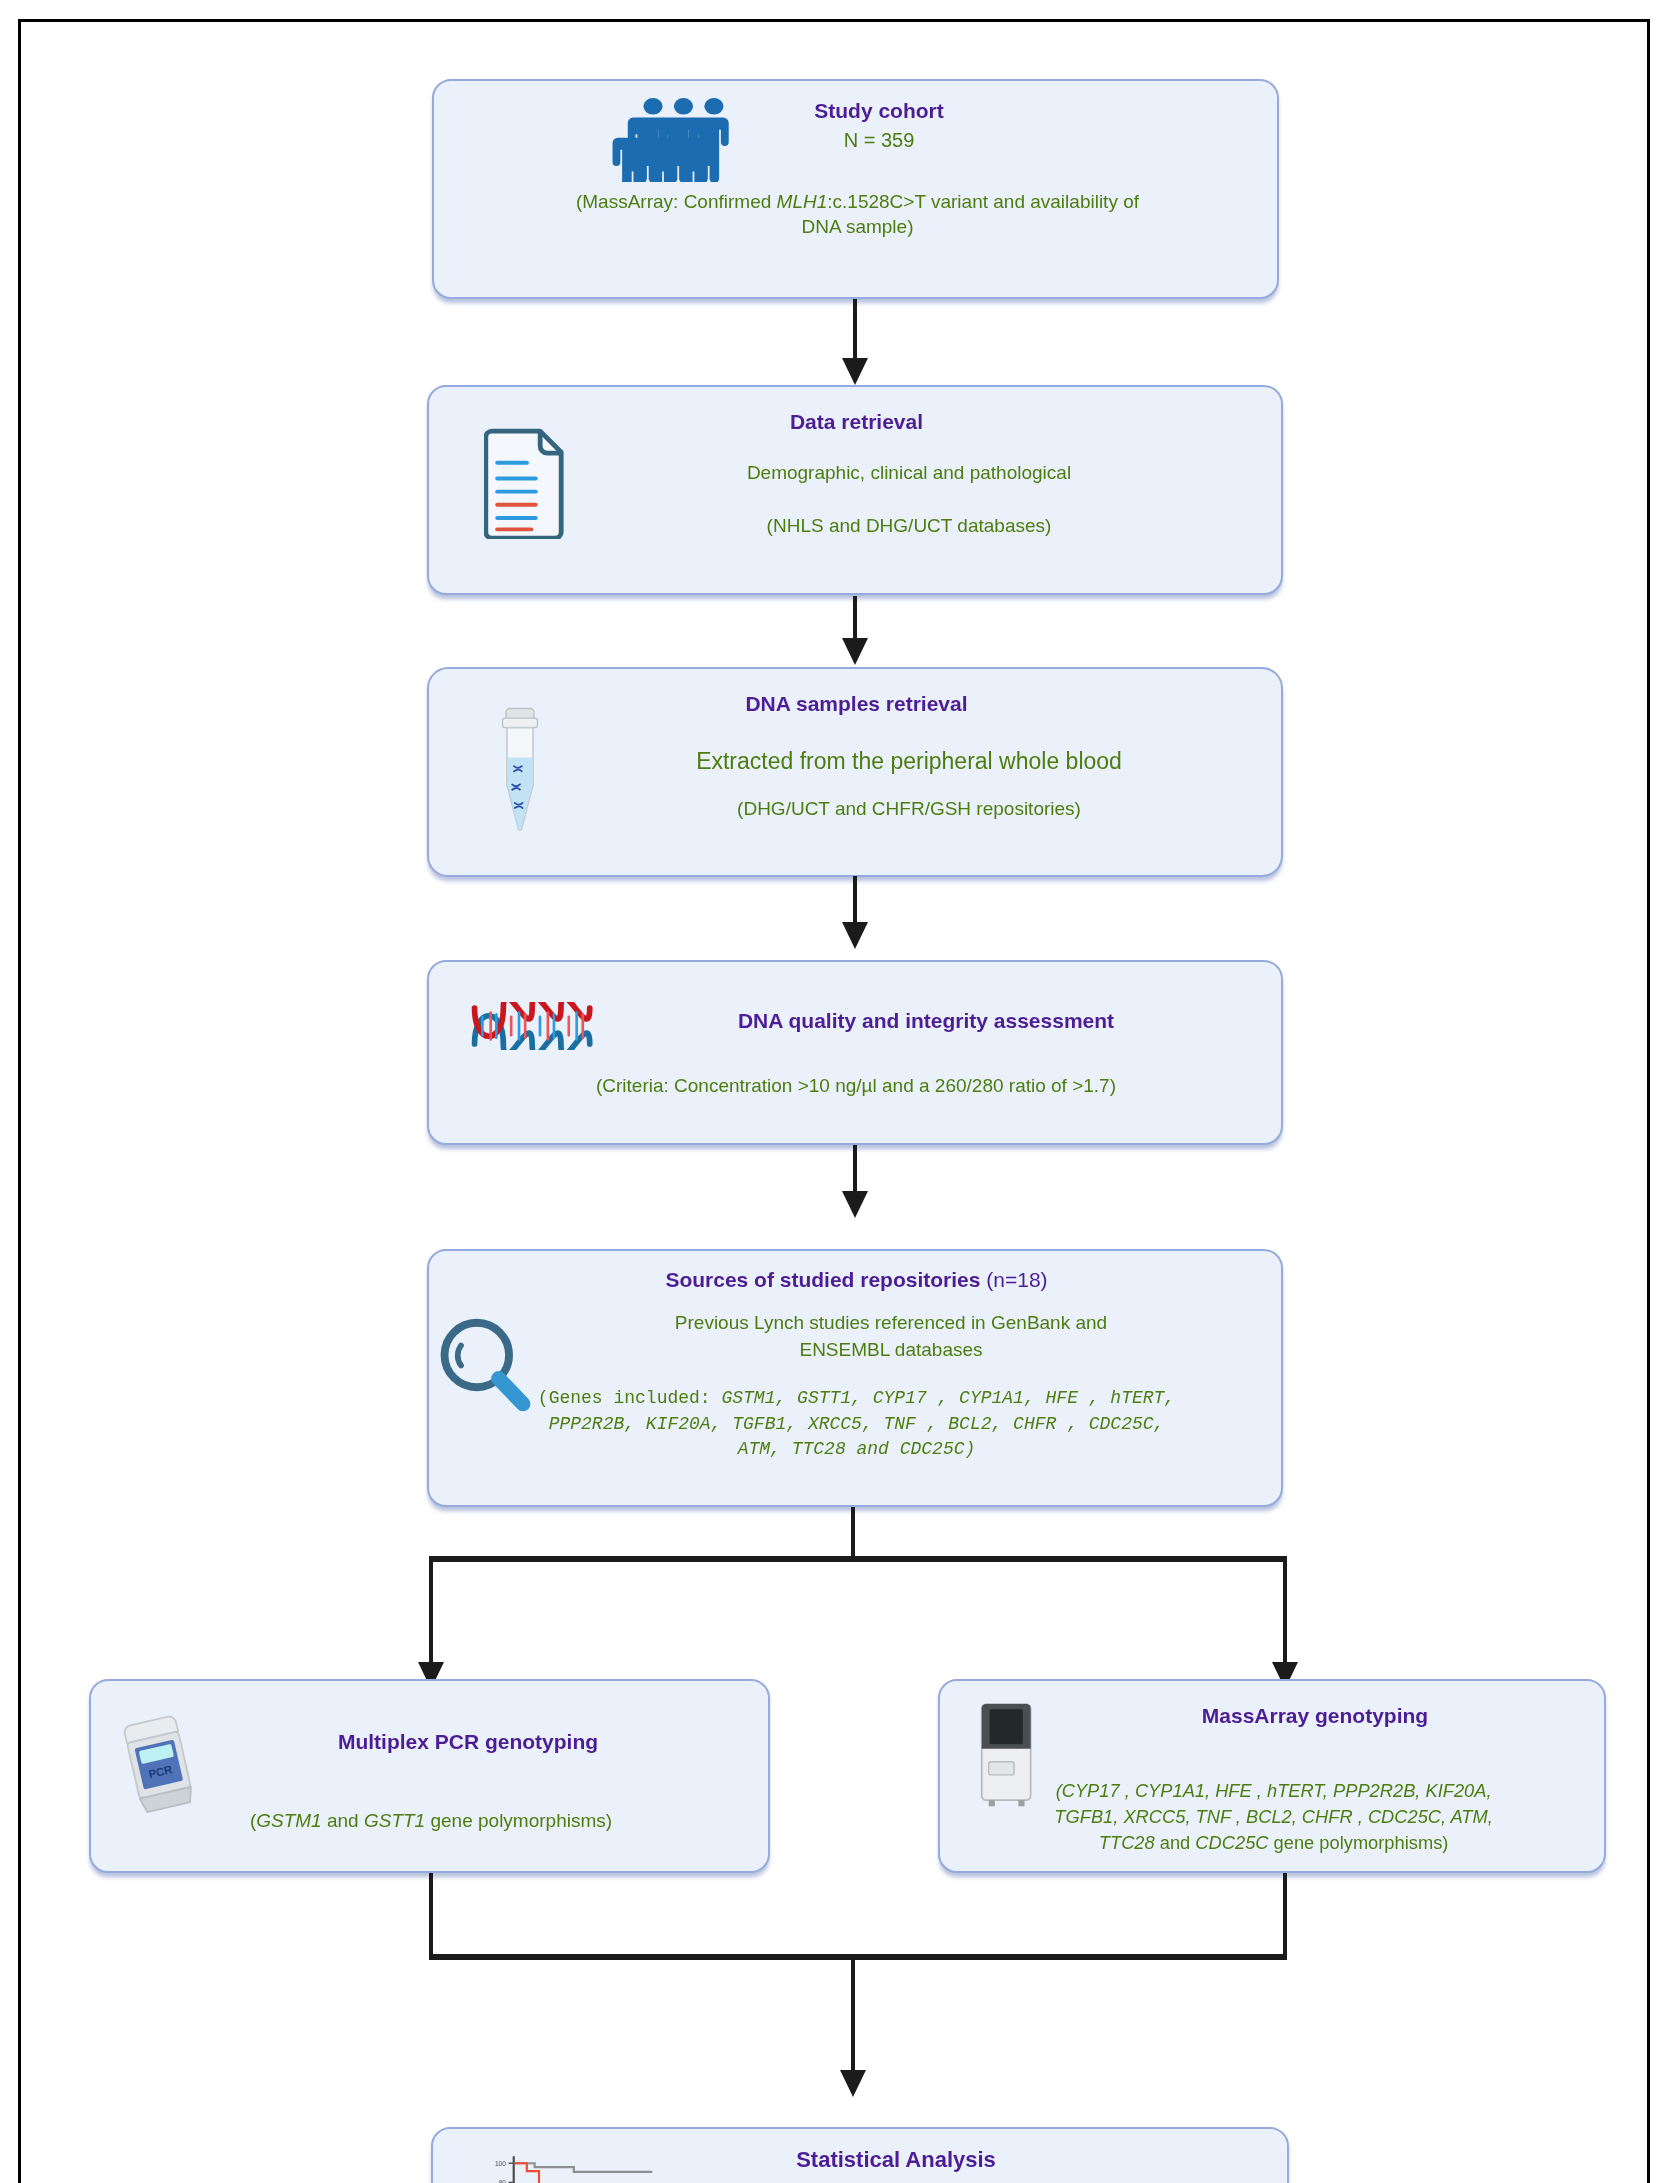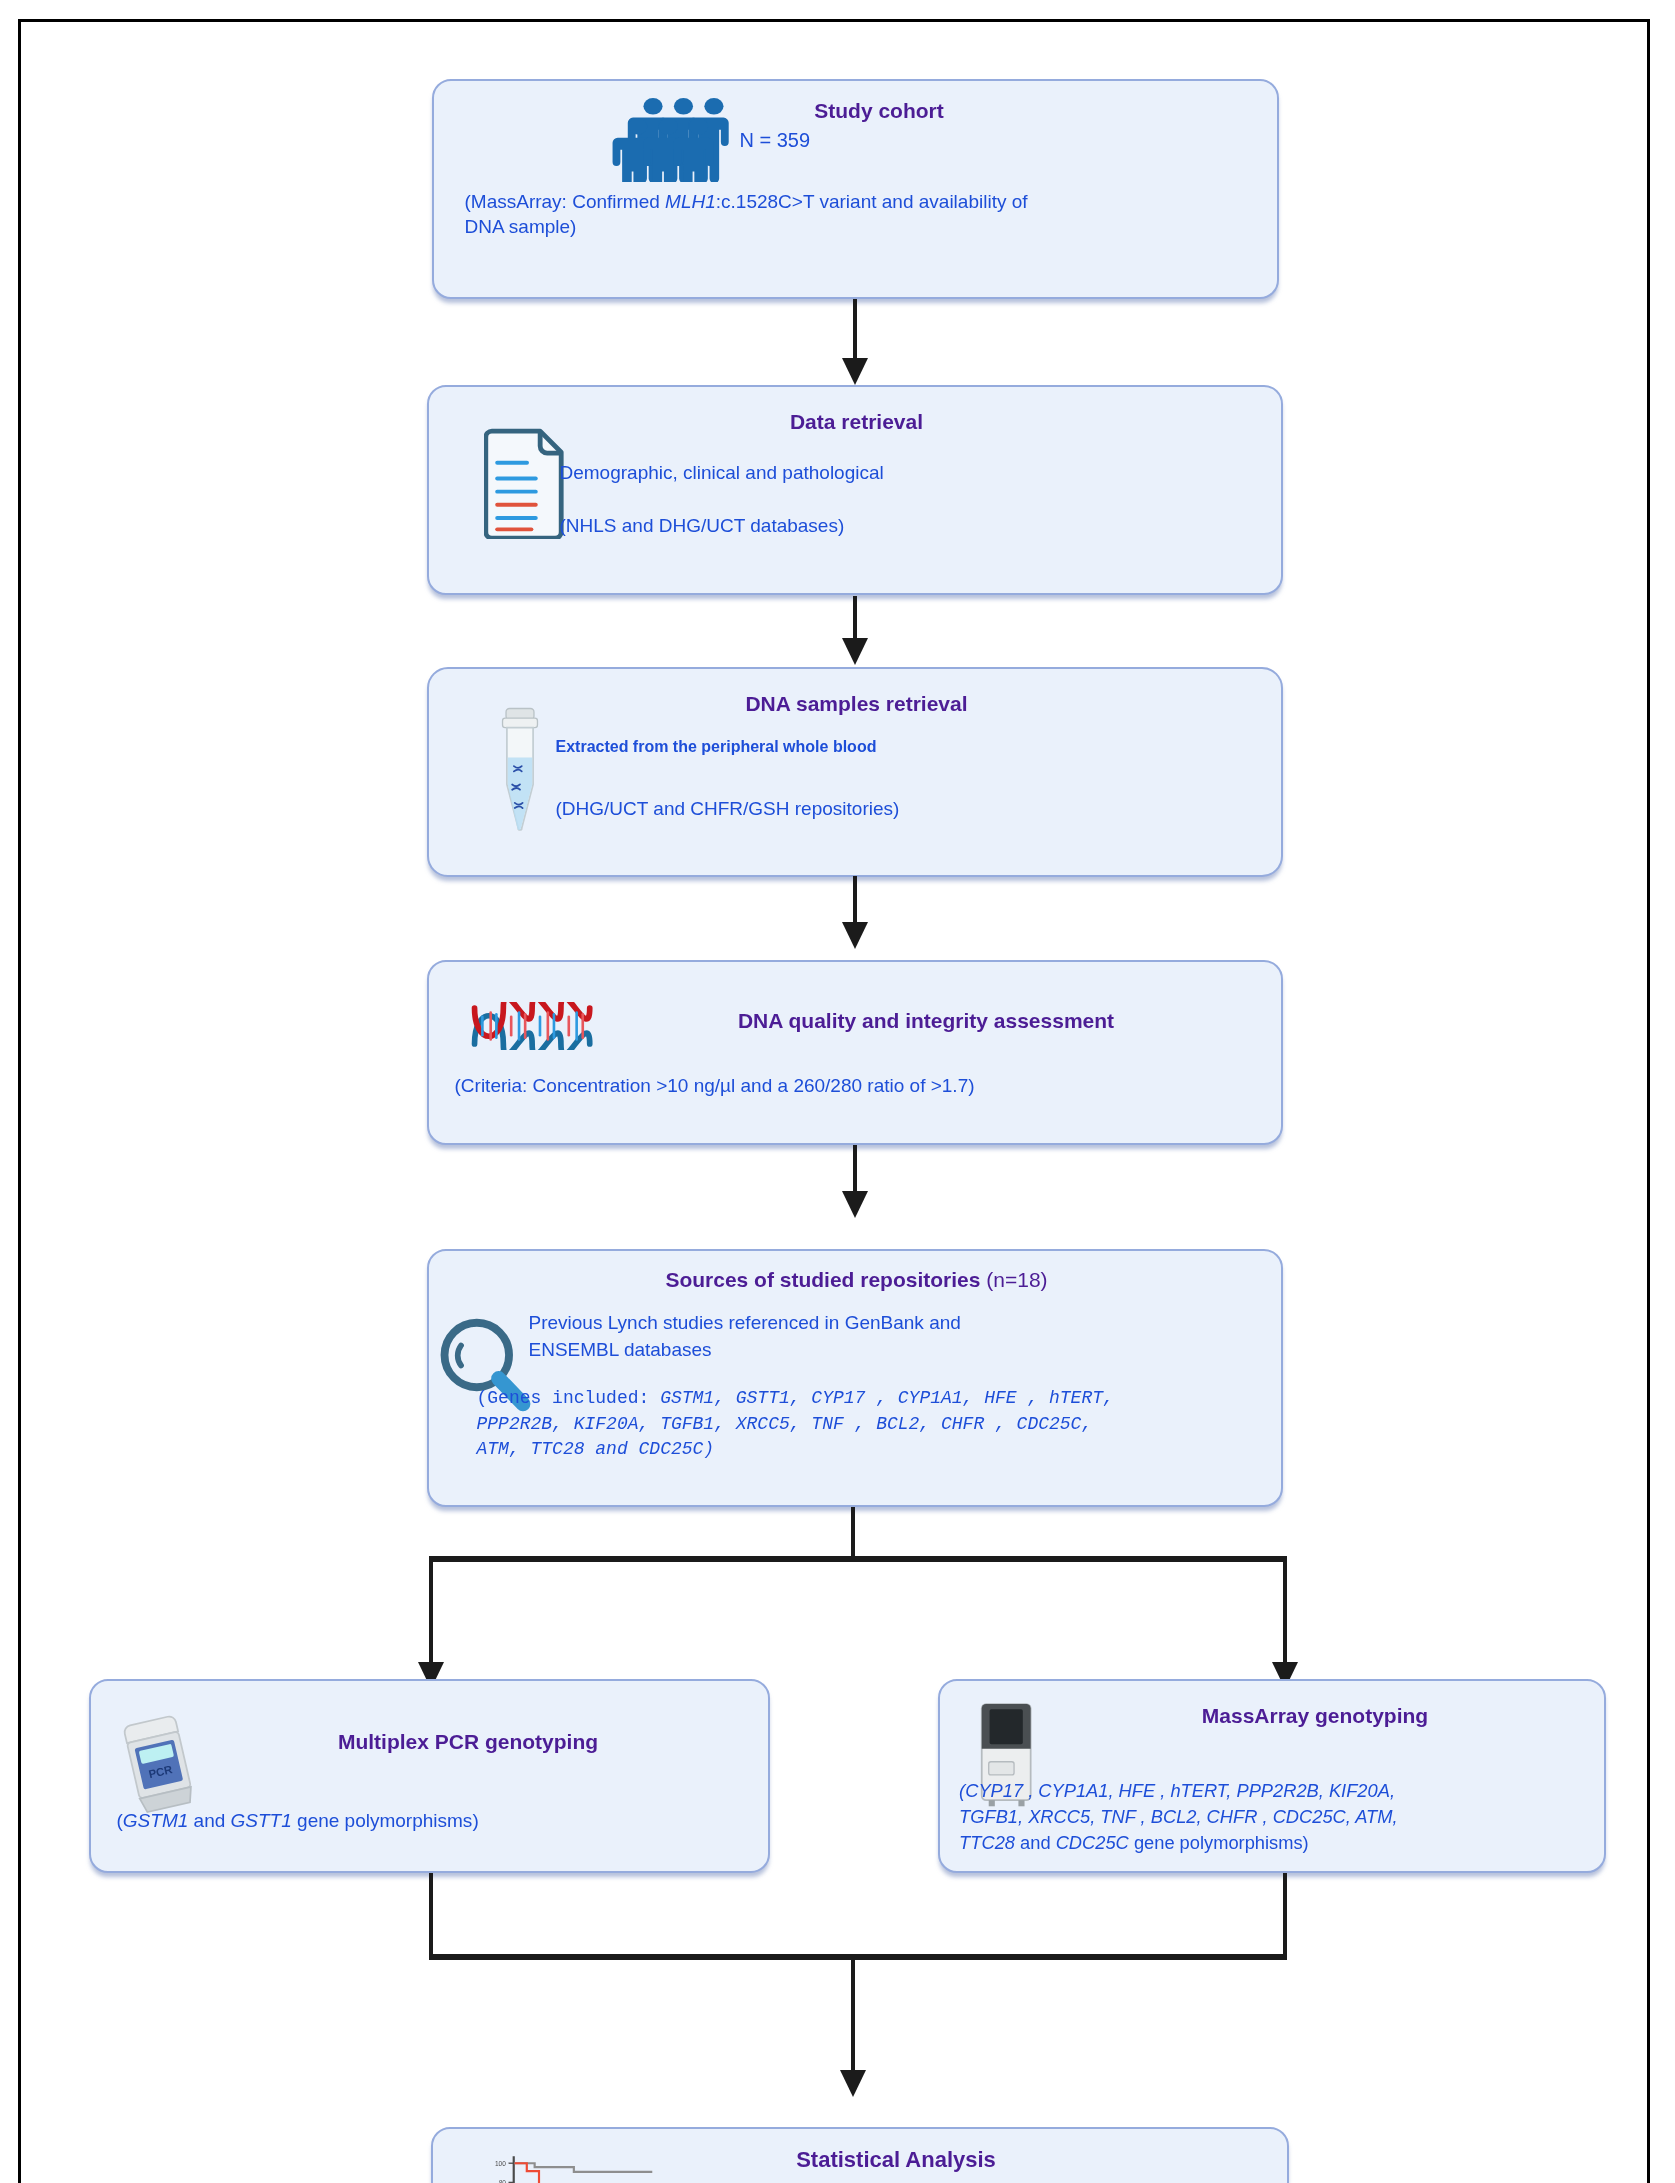--- a/index.html
+++ b/index.html
@@ -30,21 +30,22 @@
     position:relative;
     width:100%;height:100%;
   }
   .title{
     font-weight:bold;
     color:#4c1d95;
     text-align:center;
     line-height:1.18;
   }
   .sub{
-    color:#1d4ed8;
+    color:#4d7c0f;
+    text-align:center;
     line-height:1.32;
   }
   .ital{font-style:italic;}
   .icon{position:absolute;}
 
   
   .vline{position:absolute;background:#1b1b1b;width:4.8px;}
   .hline{position:absolute;background:#1b1b1b;height:5.7px;}
   .arrowhead{
     position:absolute;
@@ -152,21 +153,21 @@
               <path d="M66 152 q10 -8 18 0"></path>
               <path d="M62 182 q10 8 18 0"></path>
               <path d="M62 194 q10 -8 18 0"></path>
               <path d="M68 224 q10 8 18 0"></path>
               <path d="M68 236 q10 -8 18 0"></path>
             </g>
           </svg>
         </span>
 
         <div class="title" style="position:absolute;left:0px;top:23px;width:856px;font-size:21px;">DNA samples retrieval</div>
-        <div class="sub" style="position:absolute;left:127px;top:67px;width:707px;font-size:16px;font-weight:bold;">Extracted from the peripheral whole blood</div>
+        <div class="sub" style="position:absolute;left:127px;top:77px;width:707px;font-size:23px;">Extracted from the peripheral whole blood</div>
         <div class="sub" style="position:absolute;left:127px;top:127px;width:707px;font-size:19px;">(DHG/UCT and CHFR/GSH repositories)</div>
       </div>
     </div>
 
     <div class="vline" style="left:832px;top:854px;height:65px;"></div>
     <div class="arrowhead" style="left:821px;top:900px;"></div>
 
     <div class="node" style="left:406px;top:938px;width:856px;height:185px;">
       <div class="node-inner">
         <span class="icon" style="left:42px;top:40px;width:131px;height:48px;">

